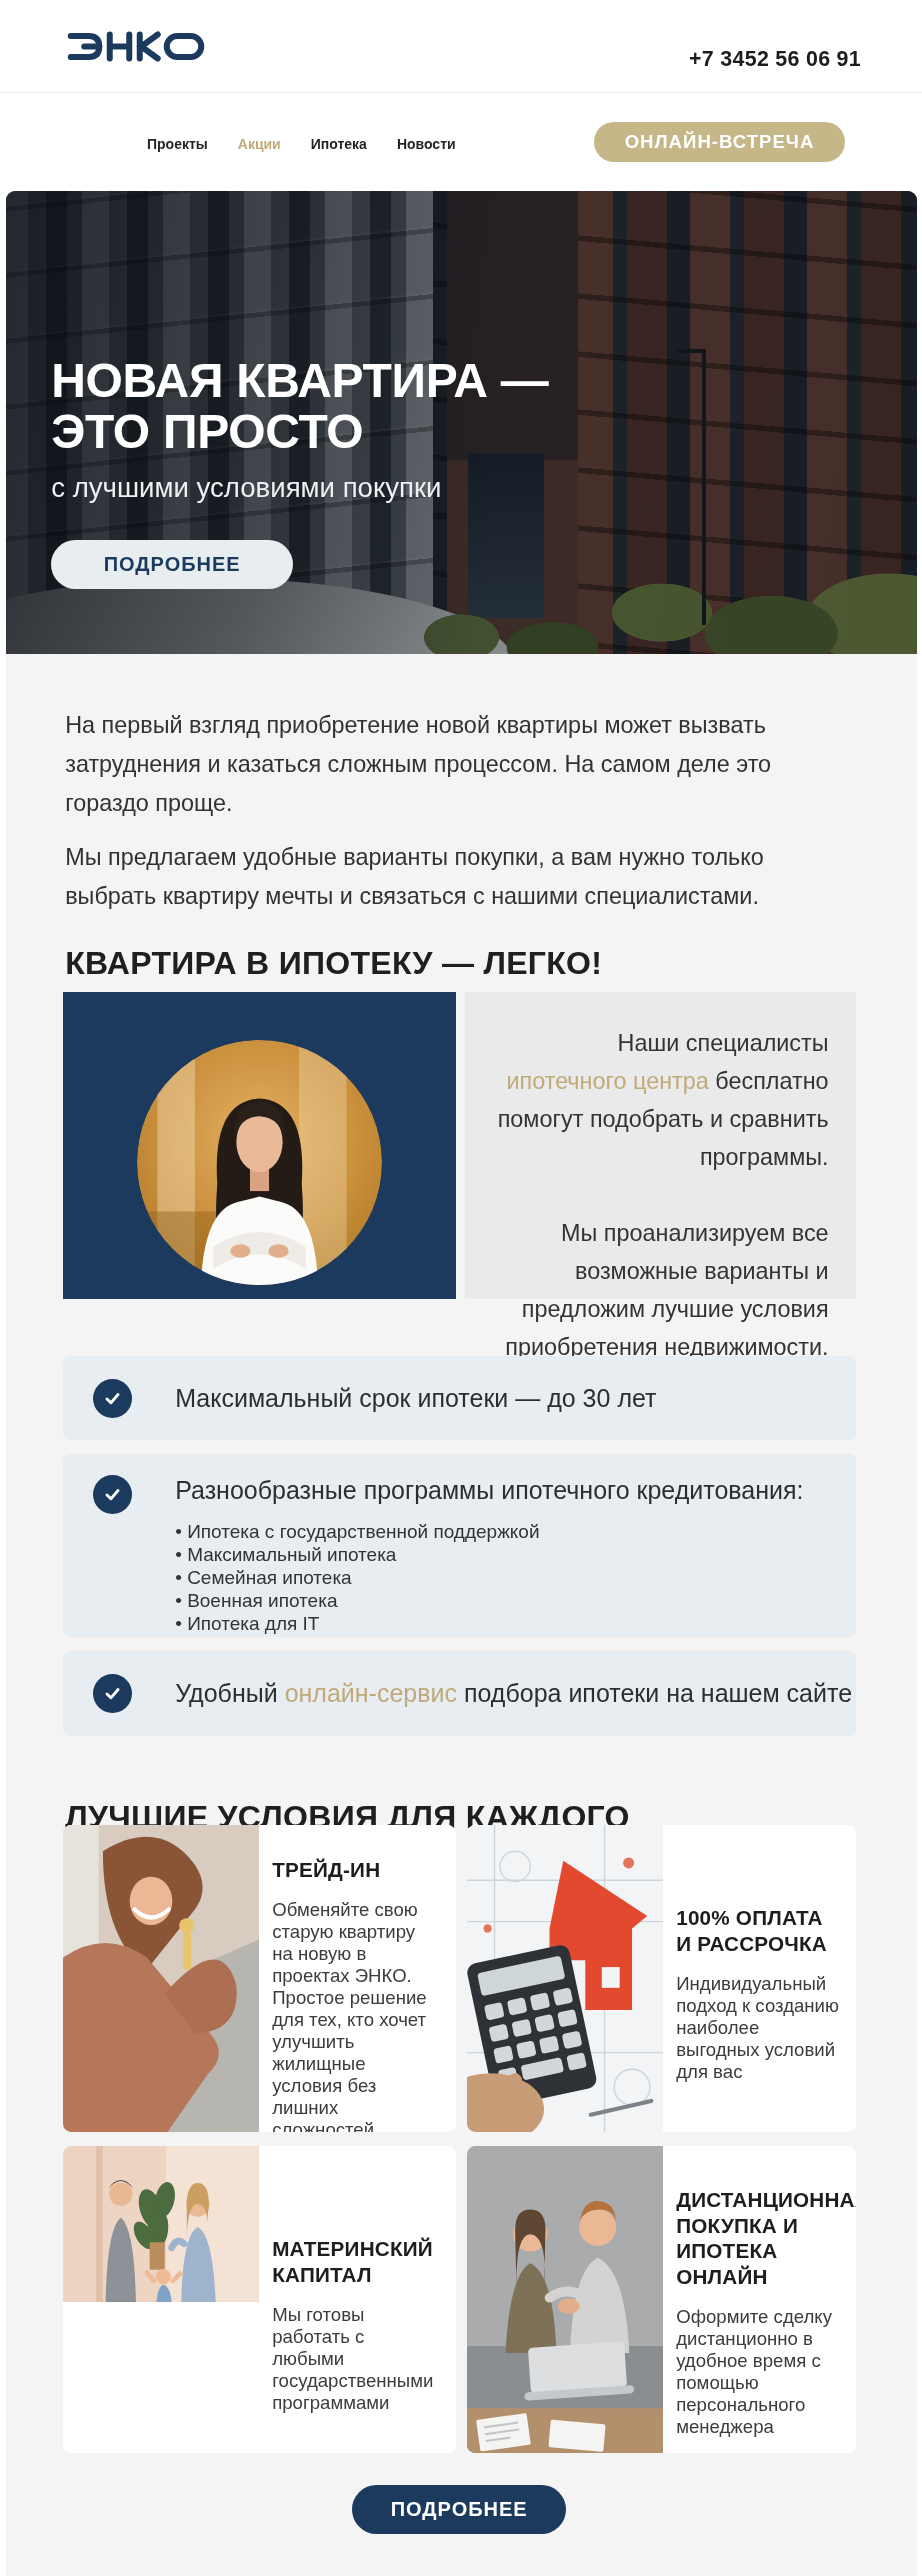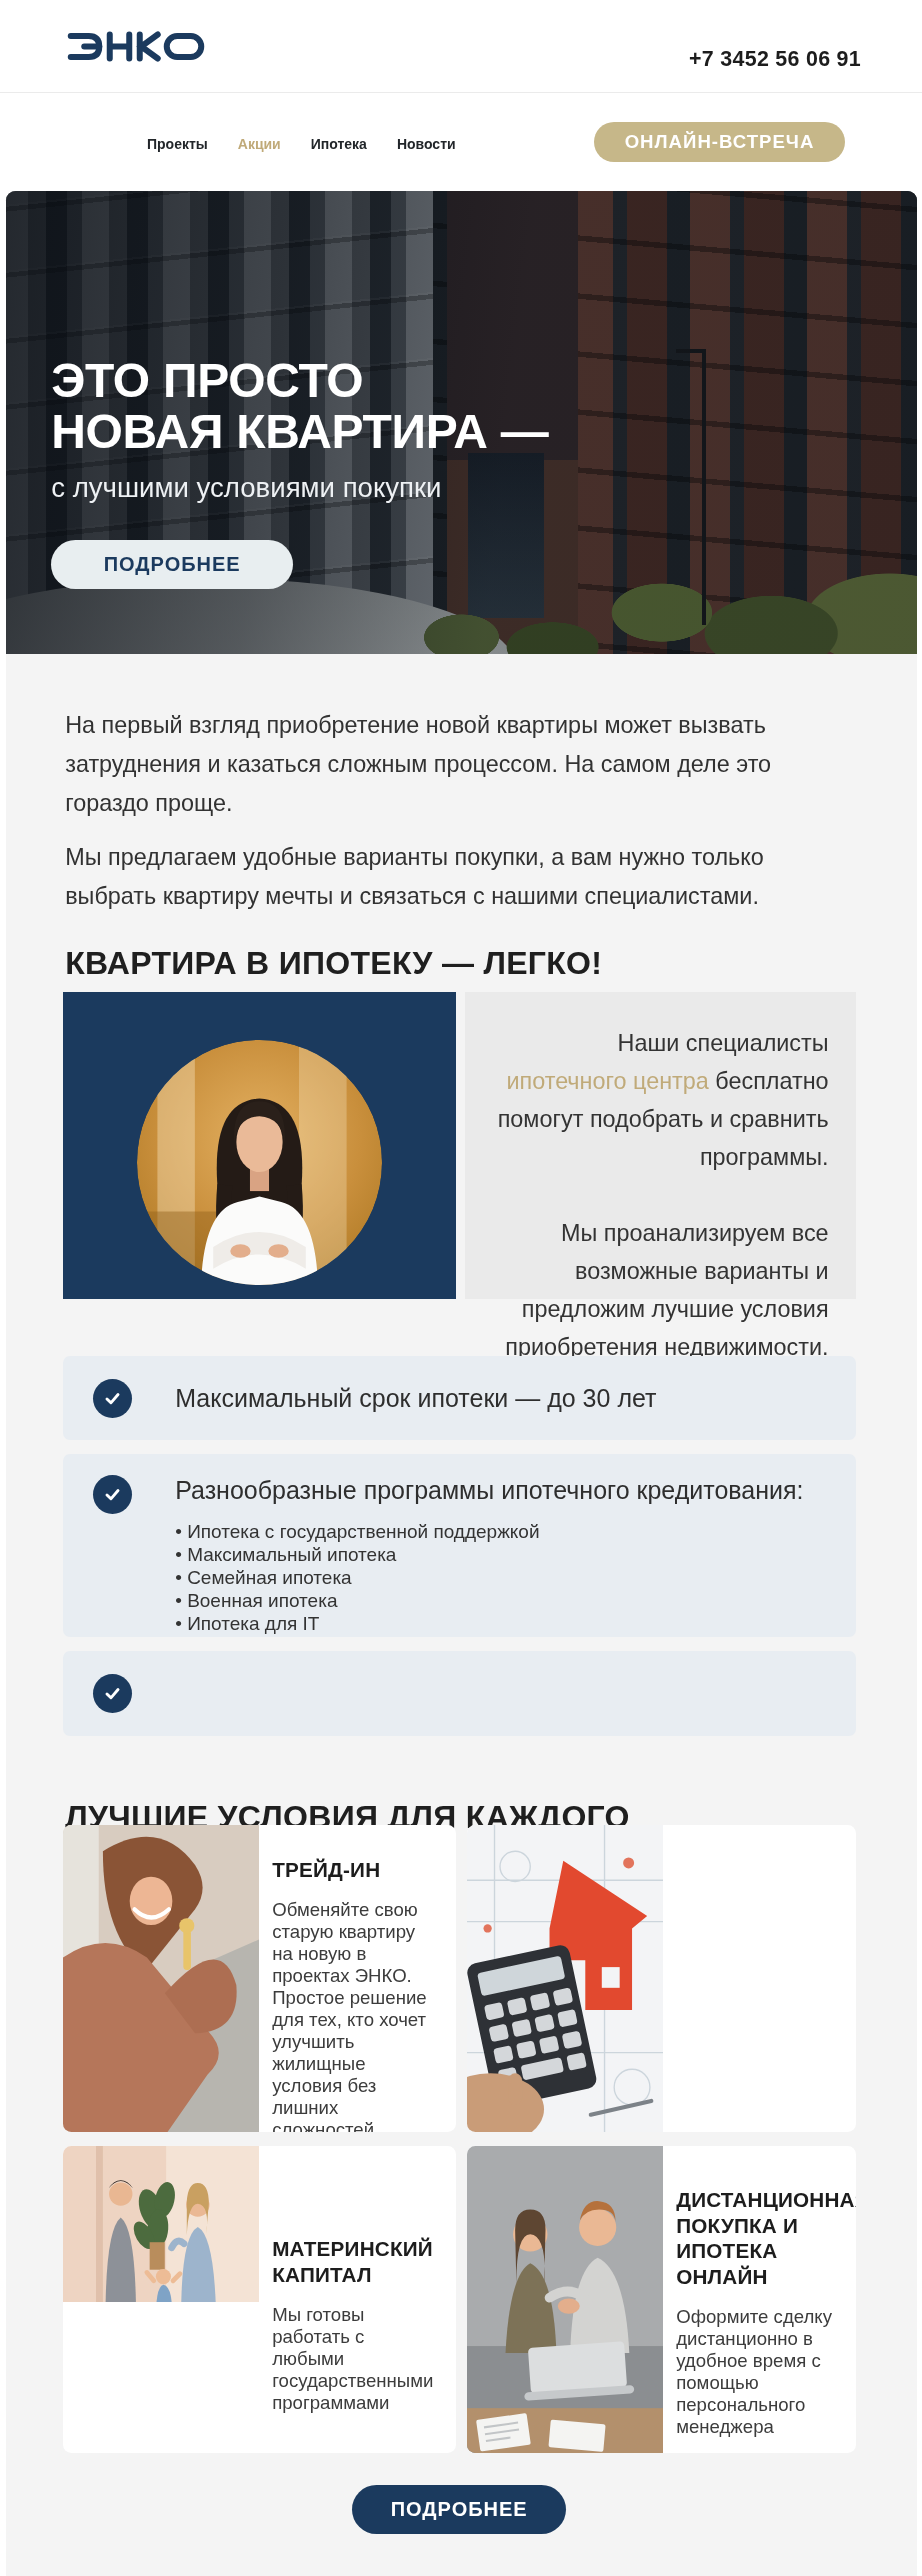--- a/index.html
+++ b/index.html
@@ -148,22 +148,22 @@
 
     <div class="hero">
       <div class="hb-left"></div>
       <div class="hb-right"></div>
       <div class="hb-mid"></div>
       <div class="hb-path"></div>
       <div class="hb-green"></div>
       <div class="hb-lamp"></div>
       <div class="hb-shade"></div>
       <div class="hero-title">
+        <div>НОВАЯ КВАРТИРА —</div>
         <div>ЭТО ПРОСТО</div>
-        <div>НОВАЯ КВАРТИРА —</div>
       </div>
       <div class="hero-subtitle">с лучшими условиями покупки</div>
       <button class="hero-cta">
         <span>ПОДРОБНЕЕ</span>
       </button>
     </div>
 
     <p class="intro-p p1">На первый взгляд приобретение новой квартиры может вызвать затруднения и казаться сложным процессом. На самом деле это гораздо проще.</p>
     <p class="intro-p p2">Мы предлагаем удобные варианты покупки, а вам нужно только выбрать квартиру мечты и связаться с нашими специалистами.</p>
 
@@ -228,20 +228,21 @@
         </ul>
       </div>
     </div>
 
     <div class="chk chk3">
       <div class="chk-circle">
         <svg viewBox="0 0 24 24">
             <path d="M5 12.5 L10 17.5 L19 7" fill="none" stroke="#ffffff" stroke-width="3.6" stroke-linecap="round" stroke-linejoin="round"></path>
           </svg>
       </div>
+      <div class="chk-text"><span>Удобный </span><span class="gold-text">онлайн-сервис</span><span> подбора ипотеки на нашем сайте</span></div>
     </div>
 
     <h2 class="h2 h2-benefits">ЛУЧШИЕ УСЛОВИЯ ДЛЯ КАЖДОГО</h2>
 
     <div class="card card-1">
       <div class="card-img">
         <svg viewBox="0 0 285 445" preserveAspectRatio="none">
           <rect width="285" height="445" fill="#d8ccc0"></rect>
           <rect x="0" width="52" height="445" fill="#e6e3dc"></rect>
           <path d="M150 445 Q138 240 212 198 L285 166 L285 445 Z" fill="#b7b5af"></path>
@@ -292,20 +293,24 @@
               <rect x="32" y="344" width="26" height="22" rx="5"></rect>
                 <rect x="66" y="344" width="60" height="22" rx="5"></rect>
                 <rect x="134" y="344" width="26" height="22" rx="5"></rect>
             </g>
           </g>
           <ellipse cx="34" cy="412" rx="78" ry="52" fill="#c99c78"></ellipse>
           <rect x="60" y="360" width="20" height="46" rx="10" fill="#c99c78"></rect>
           <path d="M180 420 L268 400" stroke="#7c8288" stroke-width="6" stroke-linecap="round"></path>
         </svg>
       </div>
+      <div class="card-body">
+        <div class="card-title">100% ОПЛАТА И РАССРОЧКА</div>
+        <div class="card-text">Индивидуальный подход к созданию наиболее выгодных условий для вас</div>
+      </div>
     </div>
 
     <div class="card card-3">
       <div class="card-img">
         <svg viewBox="0 0 285 227" preserveAspectRatio="none">
           <rect width="285" height="227" fill="#eed4c2"></rect>
           <rect x="150" width="135" height="227" fill="#f4e3d5"></rect>
           <rect x="48" y="0" width="10" height="227" fill="#e0c0ab"></rect>
           <g fill="#4c6b3e">
             <ellipse cx="128" cy="92" rx="16" ry="30" transform="rotate(-18 128 92)"></ellipse>

